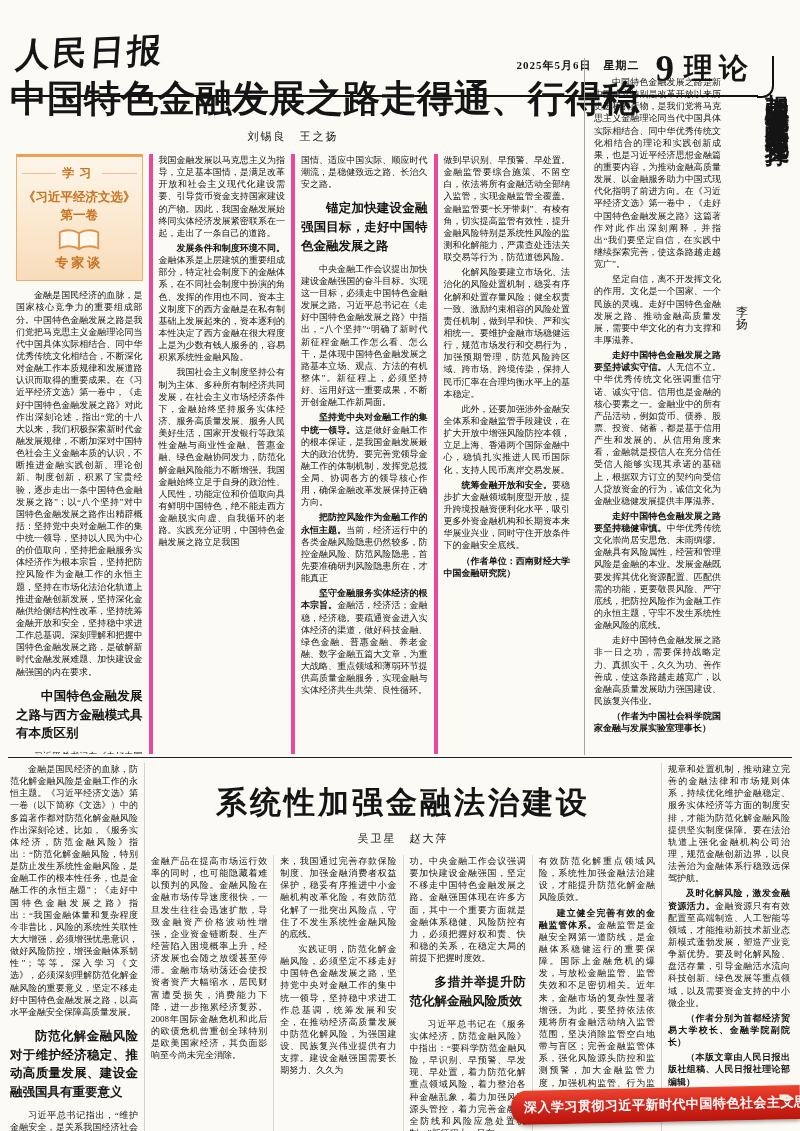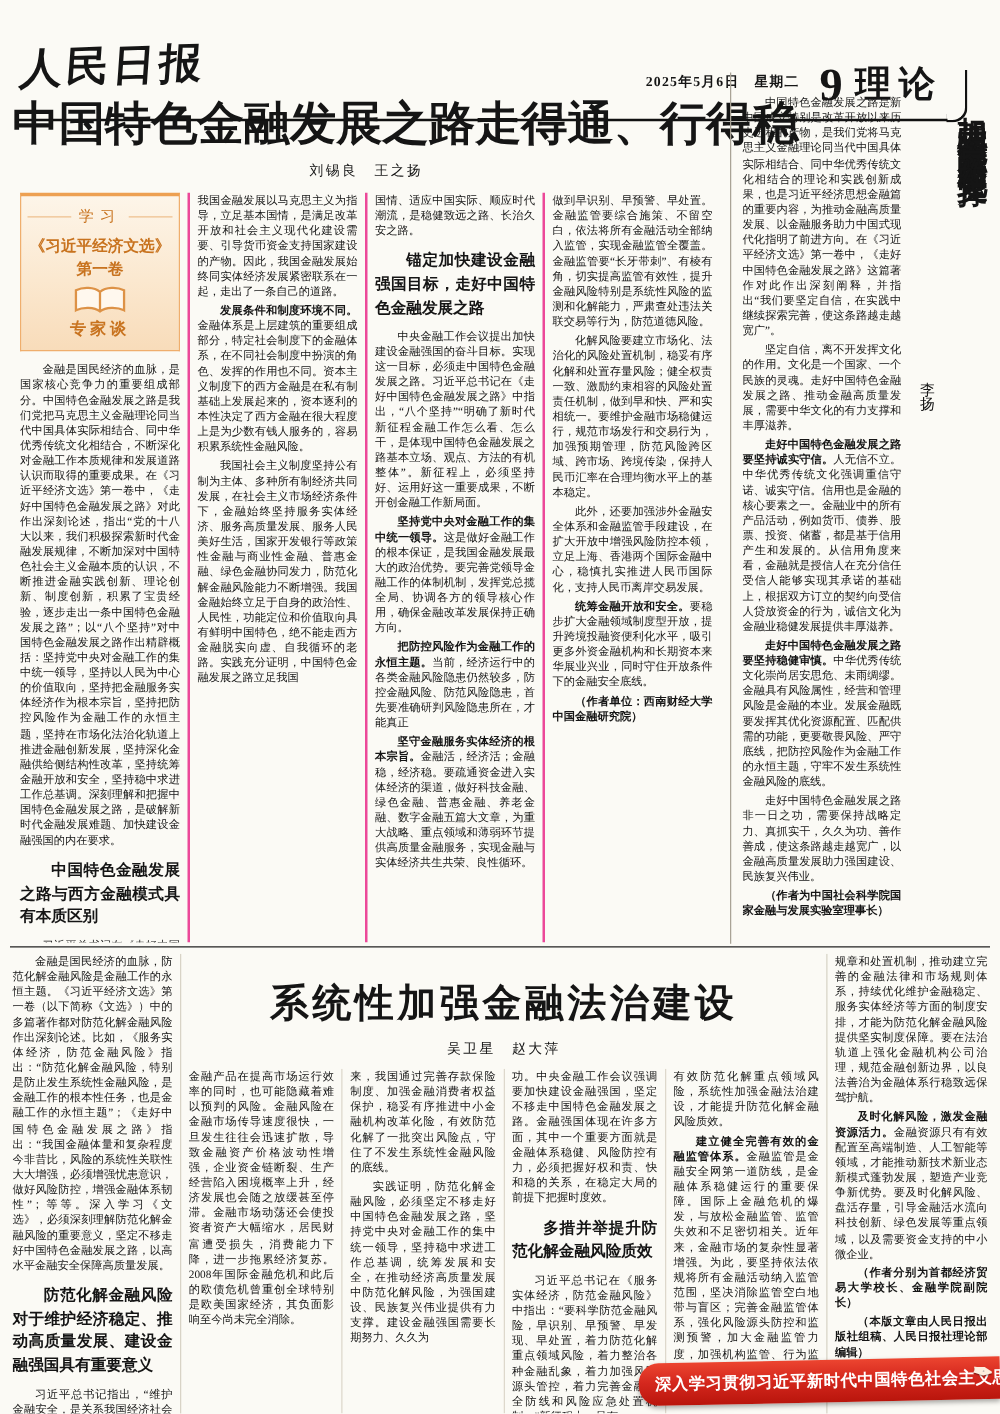--- a/index.html
+++ b/index.html
@@ -19,32 +19,32 @@
   .corner-mark{position:absolute;left:757px;top:56px;width:15px;height:40px;
     border-right:2.5px solid #111;border-bottom:2.5px solid #111;border-bottom-right-radius:12px;}
   
   .headline1{position:absolute;left:10px;top:74px;width:566px;text-align:center;
     font-size:37px;font-weight:bold;white-space:nowrap;letter-spacing:0;}
   .byline1{position:absolute;left:10px;top:129px;width:566px;text-align:center;
     font-size:11px;letter-spacing:2px;}
   .top-cols{position:absolute;left:10px;top:154px;width:566px;height:600px;
     display:flex;overflow:hidden;}
   .tcol{flex:1 1 0;padding:0 6px;overflow:hidden;}
-  .tcol + .tcol{border-left:2px solid #ec4899;}
+  .tcol + .tcol{border-left:4px solid #ec4899;}
   p.bp{margin:0 0 3px;text-indent:2em;font-size:9px;line-height:1.35;text-align:justify;}
   p.cont{text-indent:0;}
   .lead{font-weight:bold;}
   .col-subhead{font-weight:bold;font-size:12.5px;line-height:1.5;margin:9px 0 7px;
     text-indent:2em;text-align:justify;}
   .note{font-weight:bold;}
   
   .study-box{border:1px solid #efae6d;border-top:3px solid #eda052;
     background:linear-gradient(180deg,#fdf5e9 0%,#fbe8cf 55%,#f8dcba 100%);
     text-align:center;color:#c8731f;padding:8px 5px 8px;margin:0 0 8px;}
-  .sb-kicker{display:flex;align-items:center;font-size:12px;font-weight:normal;letter-spacing:5px;}
+  .sb-kicker{display:flex;align-items:center;font-size:12px;font-weight:bold;letter-spacing:5px;}
   .sb-kicker::before,.sb-kicker::after{content:"";flex:1;border-top:1px solid #eec08e;}
   .sb-kicker::before{margin-right:6px;} .sb-kicker::after{margin-left:6px;}
   .sb-title{font-size:12.5px;font-weight:bold;line-height:1.45;margin:6px 0 4px;}
   .sb-book{margin:2px auto;display:block;}
   .sb-tag{font-size:13px;font-weight:bold;letter-spacing:3px;}
   
   .right-article{position:absolute;left:584px;top:58px;width:208px;height:697px;
     border-left:1px solid #a9a396;box-sizing:border-box;}
   .ra-text{position:absolute;left:9px;top:18px;width:127px;height:692px;overflow:hidden;}
   .ra-head{position:absolute;right:2px;top:16px;height:460px;writing-mode:vertical-rl;

